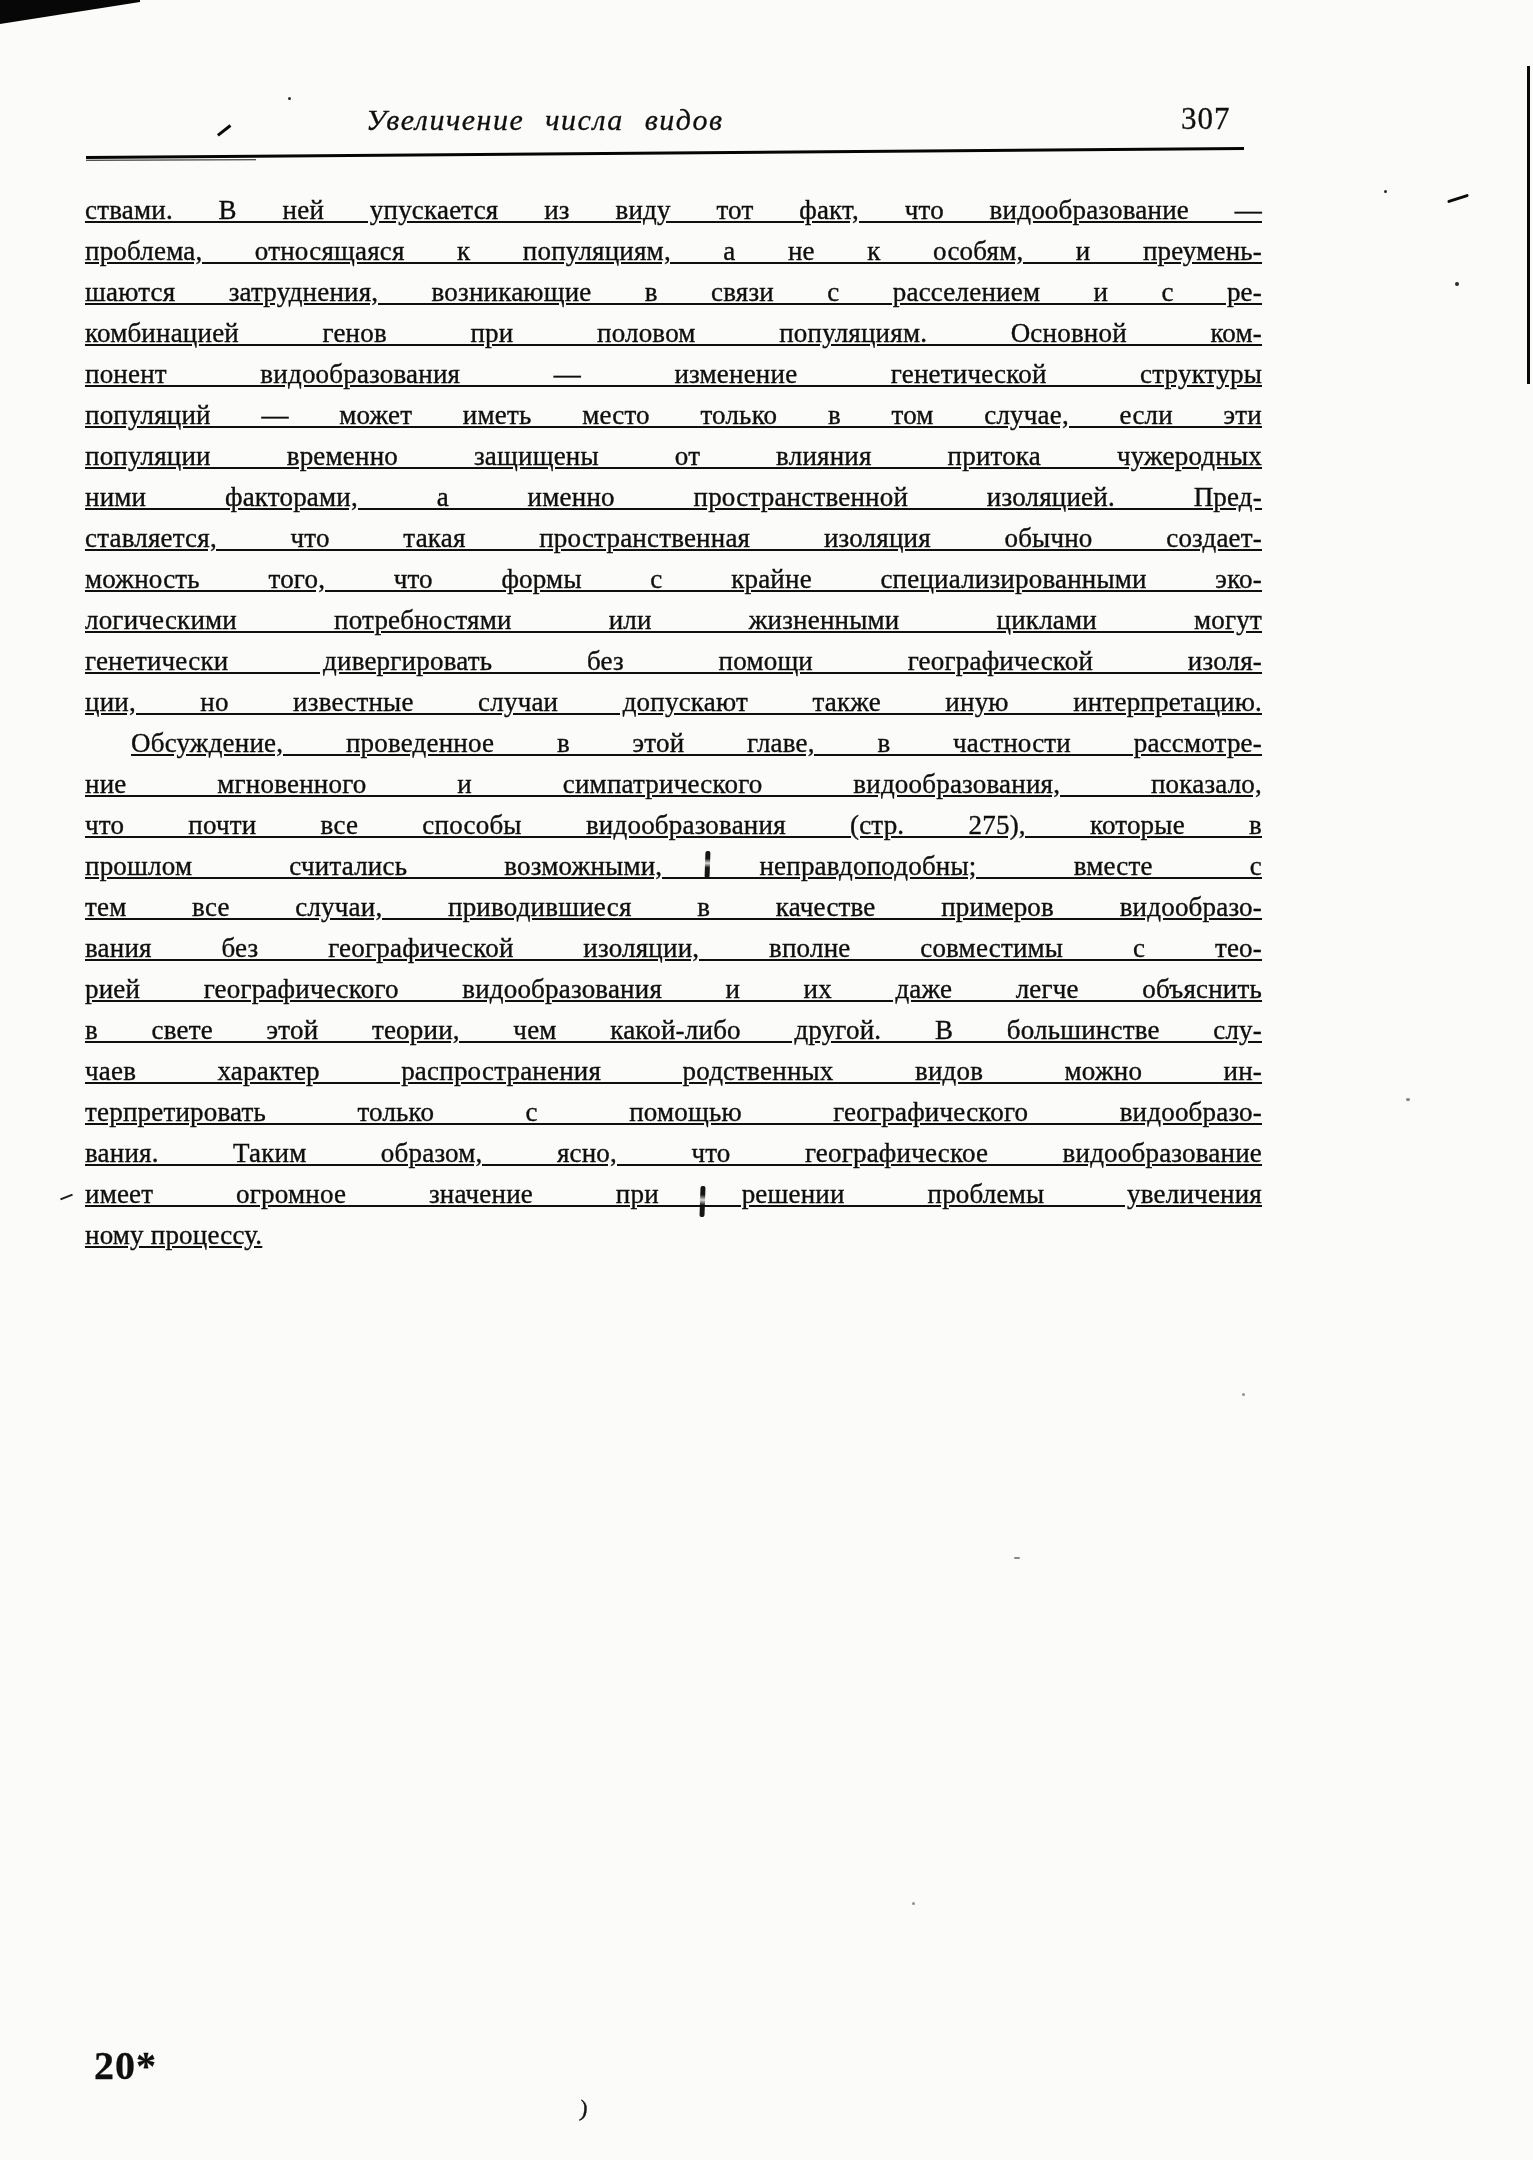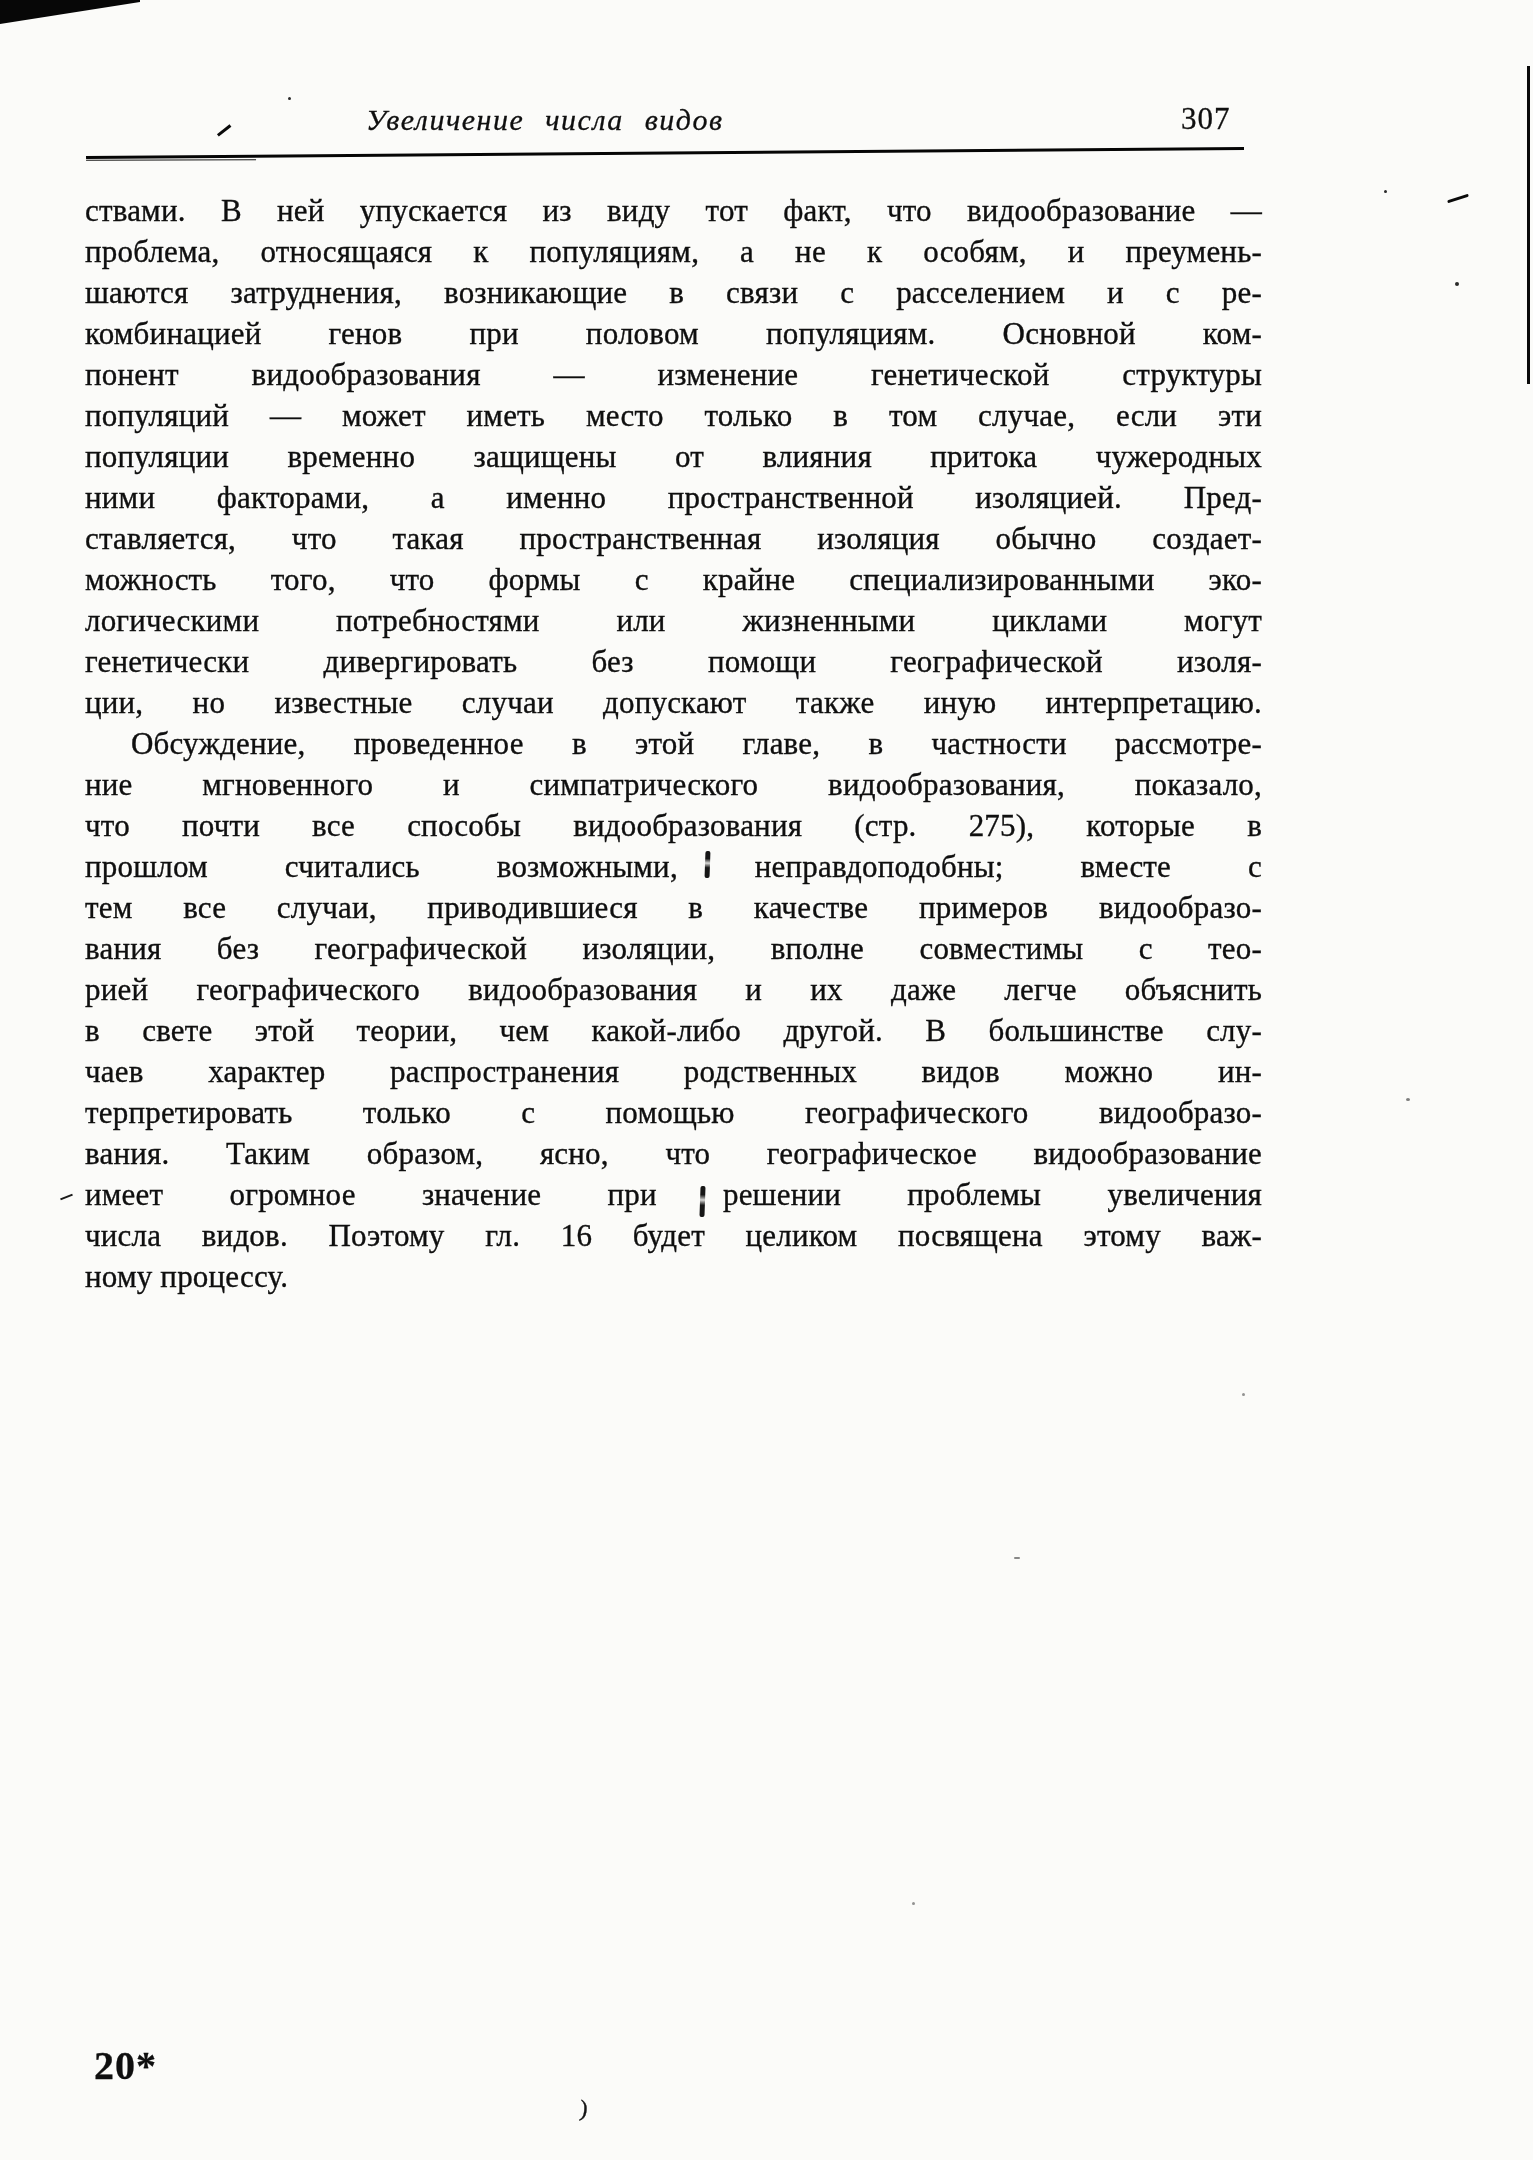--- a/index.html
+++ b/index.html
@@ -34,24 +34,25 @@
     content: ""; position: absolute; left: 0; top: 4px;
     width: 170px; height: 1px; background: #161616; transform: rotate(0.3deg);
   }
 
   
   .text-block {
     position: absolute; left: 85px; top: 190px; width: 1177px;
   }
   .line {
     height: 41px; line-height: 41px;
-    font-size: 31px;
+    font-size: 27px;
     text-align: justify; text-align-last: justify;
     white-space: normal;
     letter-spacing: 0.2px;
+    text-decoration: underline;
     -webkit-text-stroke: 0.35px #0f0f0f;
   }
   .line.indent { text-indent: 46px; }
   .line.para-end { text-align: left; text-align-last: left; }
 
   
   .signature-mark {
     position: absolute; left: 94px; top: 2042px;
     font-size: 40px; font-weight: bold; letter-spacing: 1px;
     -webkit-text-stroke: 0.3px #111;
@@ -136,19 +137,18 @@
     <div class="line">что почти все способы видообразования (стр. 275), которые в</div>
     <div class="line">прошлом считались возможными, неправдоподобны; вместе с</div>
     <div class="line">тем все случаи, приводившиеся в качестве примеров видообразо-</div>
     <div class="line">вания без географической изоляции, вполне совместимы с тео-</div>
     <div class="line">рией географического видообразования и их даже легче объяснить</div>
     <div class="line">в свете этой теории, чем какой-либо другой. В большинстве слу-</div>
     <div class="line">чаев характер распространения родственных видов можно ин-</div>
     <div class="line">терпретировать только с помощью географического видообразо-</div>
     <div class="line">вания. Таким образом, ясно, что географическое видообразование</div>
     <div class="line">имеет огромное значение при решении проблемы увеличения</div>
-    <div class="line">числа видов. Поэтому гл. 16 будет целиком посвящена этому важ-</div>
     <div class="line para-end">ному процессу.</div>
   </div>
 
   <div class="signature-mark">20*</div>
 
 </div>
 
 </body></html>

